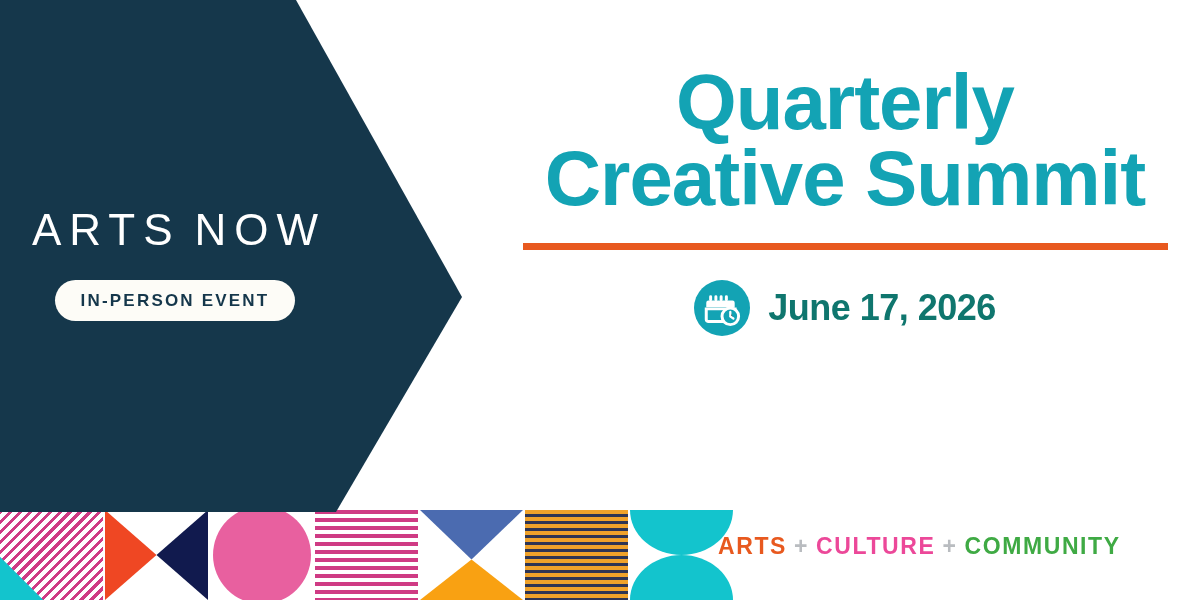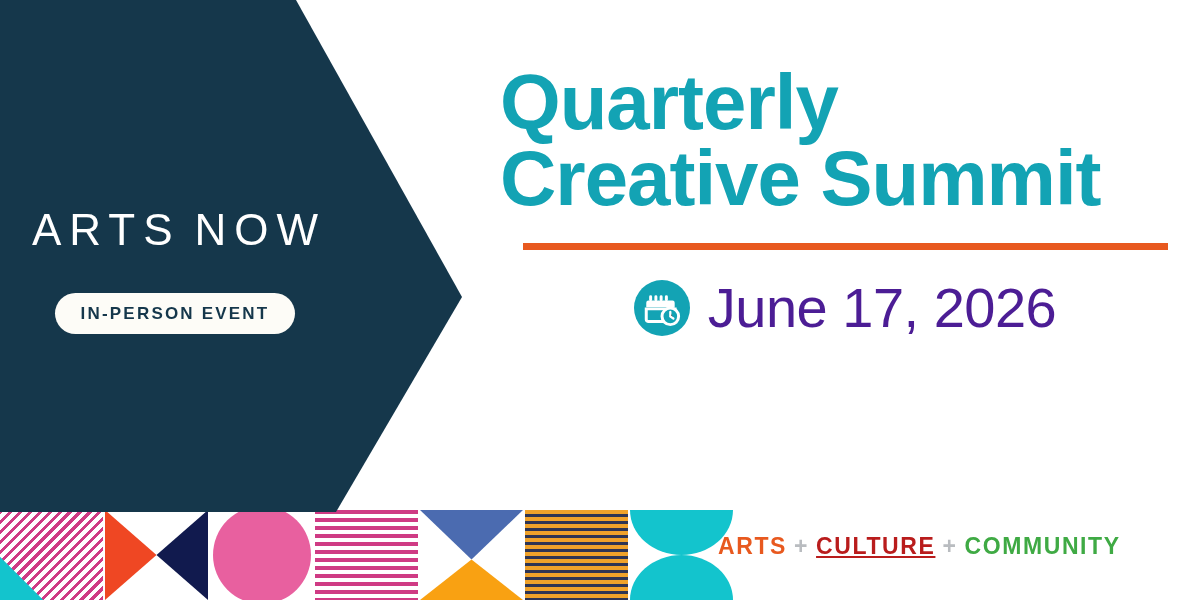--- a/index.html
+++ b/index.html
@@ -47,21 +47,21 @@
     font-weight: 400;
     letter-spacing: 8px;
     padding-left: 8px;
     white-space: nowrap;
   }
   #wordmark .light { font-weight: 300; }
   #wordmark .bold  { font-weight: 400; margin-left: 14px; }
 
   #event-pill {
     display: inline-block;
-    margin-top: 41px;
+    margin-top: 28px;
     background: #fdfcf7;
     color: #15374b;
     border-radius: 999px;
     padding: 11px 26px 10px 26px;
     font-size: 17px;
     font-weight: 700;
     letter-spacing: 2.2px;
     white-space: nowrap;
   }
 
@@ -73,21 +73,21 @@
     width: 690px;
     z-index: 3;
   }
 
   #title {
     color: #13a3b4;
     font-size: 78px;
     line-height: 0.98;
     font-weight: 700;
     letter-spacing: -1px;
-    text-align: left;
+    text-align: center;
     margin: 0;
   }
   #title .line1 { display: block; }
   #title .line2 { display: block; white-space: nowrap; }
 
   #divider {
     width: 645px;
     height: 7px;
     background: #e8591f;
     margin: 26px auto 0 auto;
@@ -99,41 +99,41 @@
     justify-content: center;
     gap: 18px;
     margin-top: 30px;
   }
   #date-icon {
     width: 56px;
     height: 56px;
     flex: 0 0 56px;
   }
   #date-text {
-    color: #4c1d95;
-    font-size: 56px;
-    font-weight: 400;
+    color: #0f766e;
+    font-size: 36px;
+    font-weight: 700;
     letter-spacing: -0.5px;
     line-height: 1;
     white-space: nowrap;
   }
 
   
   #tagline {
     position: absolute;
     left: 718px;
     top: 533px;
     z-index: 3;
     font-size: 23px;
     font-weight: 700;
     letter-spacing: 1.6px;
     white-space: nowrap;
   }
   #tagline .w-arts      { color: #e8591f; }
-  #tagline .w-culture   { color: #b91c1c; text-decoration: underline; }
+  #tagline .w-culture   { color: #ec4899; }
   #tagline .w-community { color: #3faa44; margin-top: 8px; }
   #tagline .plus        { color: #b9bcc0; padding: 0 7px; }
 
   
   #tile-strip {
     position: absolute;
     left: 0;
     bottom: 0;
     height: 90px;
     display: flex;

